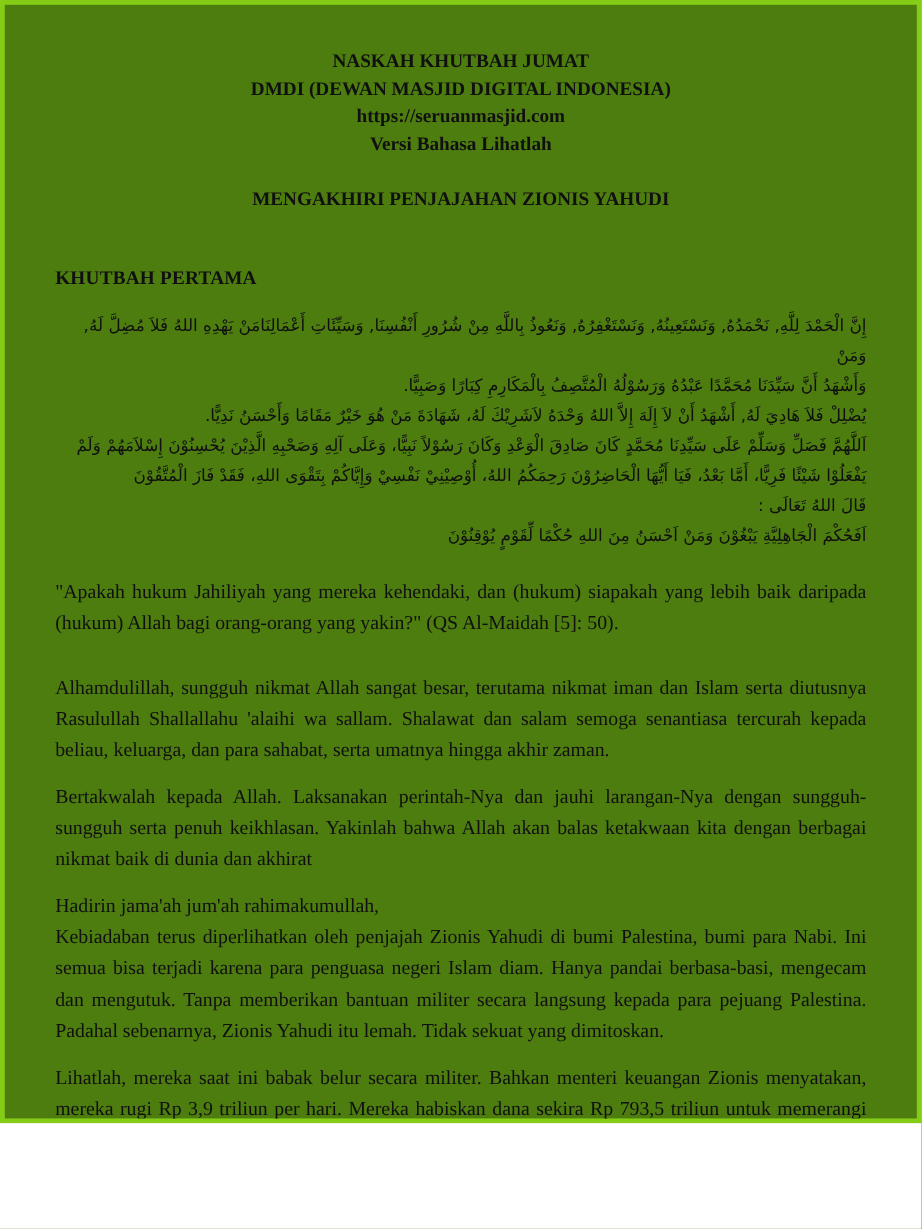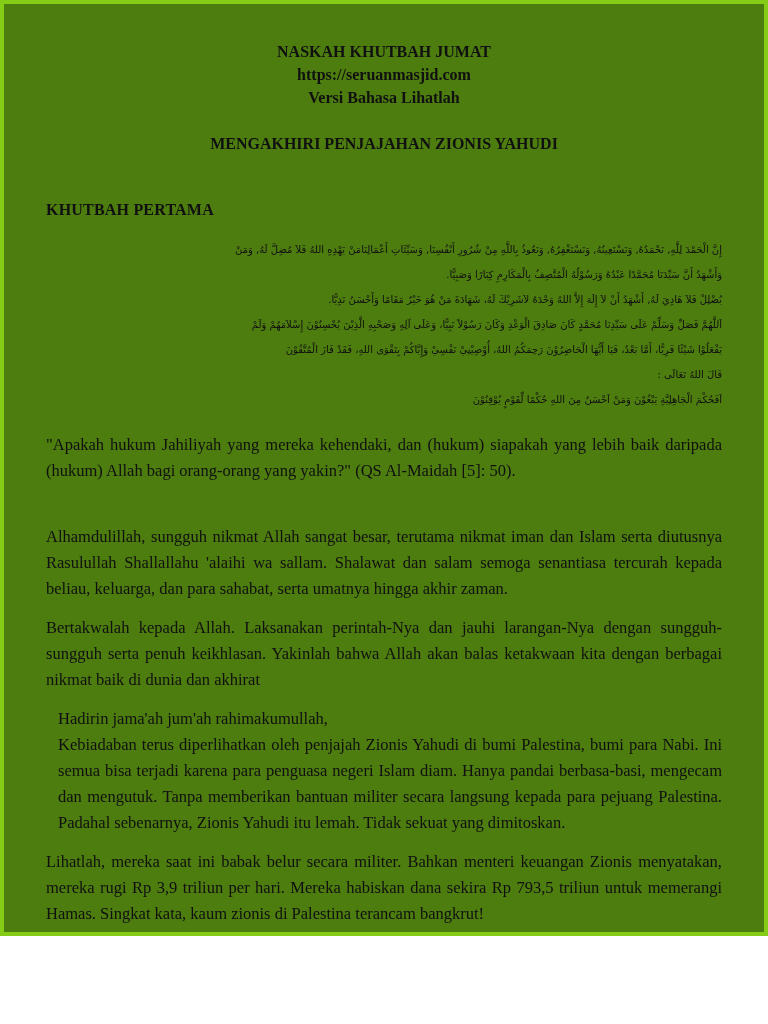--- a/index.html
+++ b/index.html
@@ -34,59 +34,60 @@
   .section-heading {
     font-weight: bold;
     font-size: 16px;
     letter-spacing: 0.2px;
     margin-top: 46px;
   }
   .arabic-block {
     direction: rtl;
     text-align: right;
     font-family: "DejaVu Sans", sans-serif;
-    font-size: 10px;
+    font-size: 14px;
     line-height: 25px;
     margin-top: 18px;
   }
   .arabic-line {
     min-height: 25px;
   }
   .quote-para {
     font-size: 16.5px;
     line-height: 26px;
     text-align: justify;
     margin: 20px 0 0 0;
   }
   .body-para {
     font-size: 16.5px;
     line-height: 26px;
     text-align: justify;
     margin: 0 0 13px 0;
   }
   .body-para.first {
-    margin-top: 40px;
+    margin-top: 28px;
   }
   .para-group {
-    margin: 0 0 13px 12px;
+    margin: 0 0 13px 0;
   }
   .para-group .salutation,
   .para-group .para-text {
     font-size: 16.5px;
     line-height: 26px;
     text-align: justify;
   }
 </style>
 </head>
 <body>
 
 <div class="page">
 
   <div class="doc-header">
     <div>NASKAH KHUTBAH JUMAT</div>
+    <div>DMDI (DEWAN MASJID DIGITAL INDONESIA)</div>
     <div>https://seruanmasjid.com</div>
     <div>Versi Bahasa Lihatlah</div>
   </div>
 
   <div class="doc-title">MENGAKHIRI PENJAJAHAN ZIONIS YAHUDI</div>
 
   <div class="section-heading">KHUTBAH PERTAMA</div>
 
   <div class="arabic-block" dir="rtl">
     <div class="arabic-line">إِنَّ الْحَمْدَ لِلَّهِ, نَحْمَدُهُ, وَنَسْتَعِينُهُ, وَنَسْتَغْفِرُهُ, وَنَعُوذُ بِاللَّهِ مِنْ شُرُورِ أَنْفُسِنَا, وَسَيِّئَاتِ أَعْمَالِنَامَنْ يَهْدِهِ اللهُ فَلاَ مُضِلَّ لَهُ, وَمَنْ</div>

